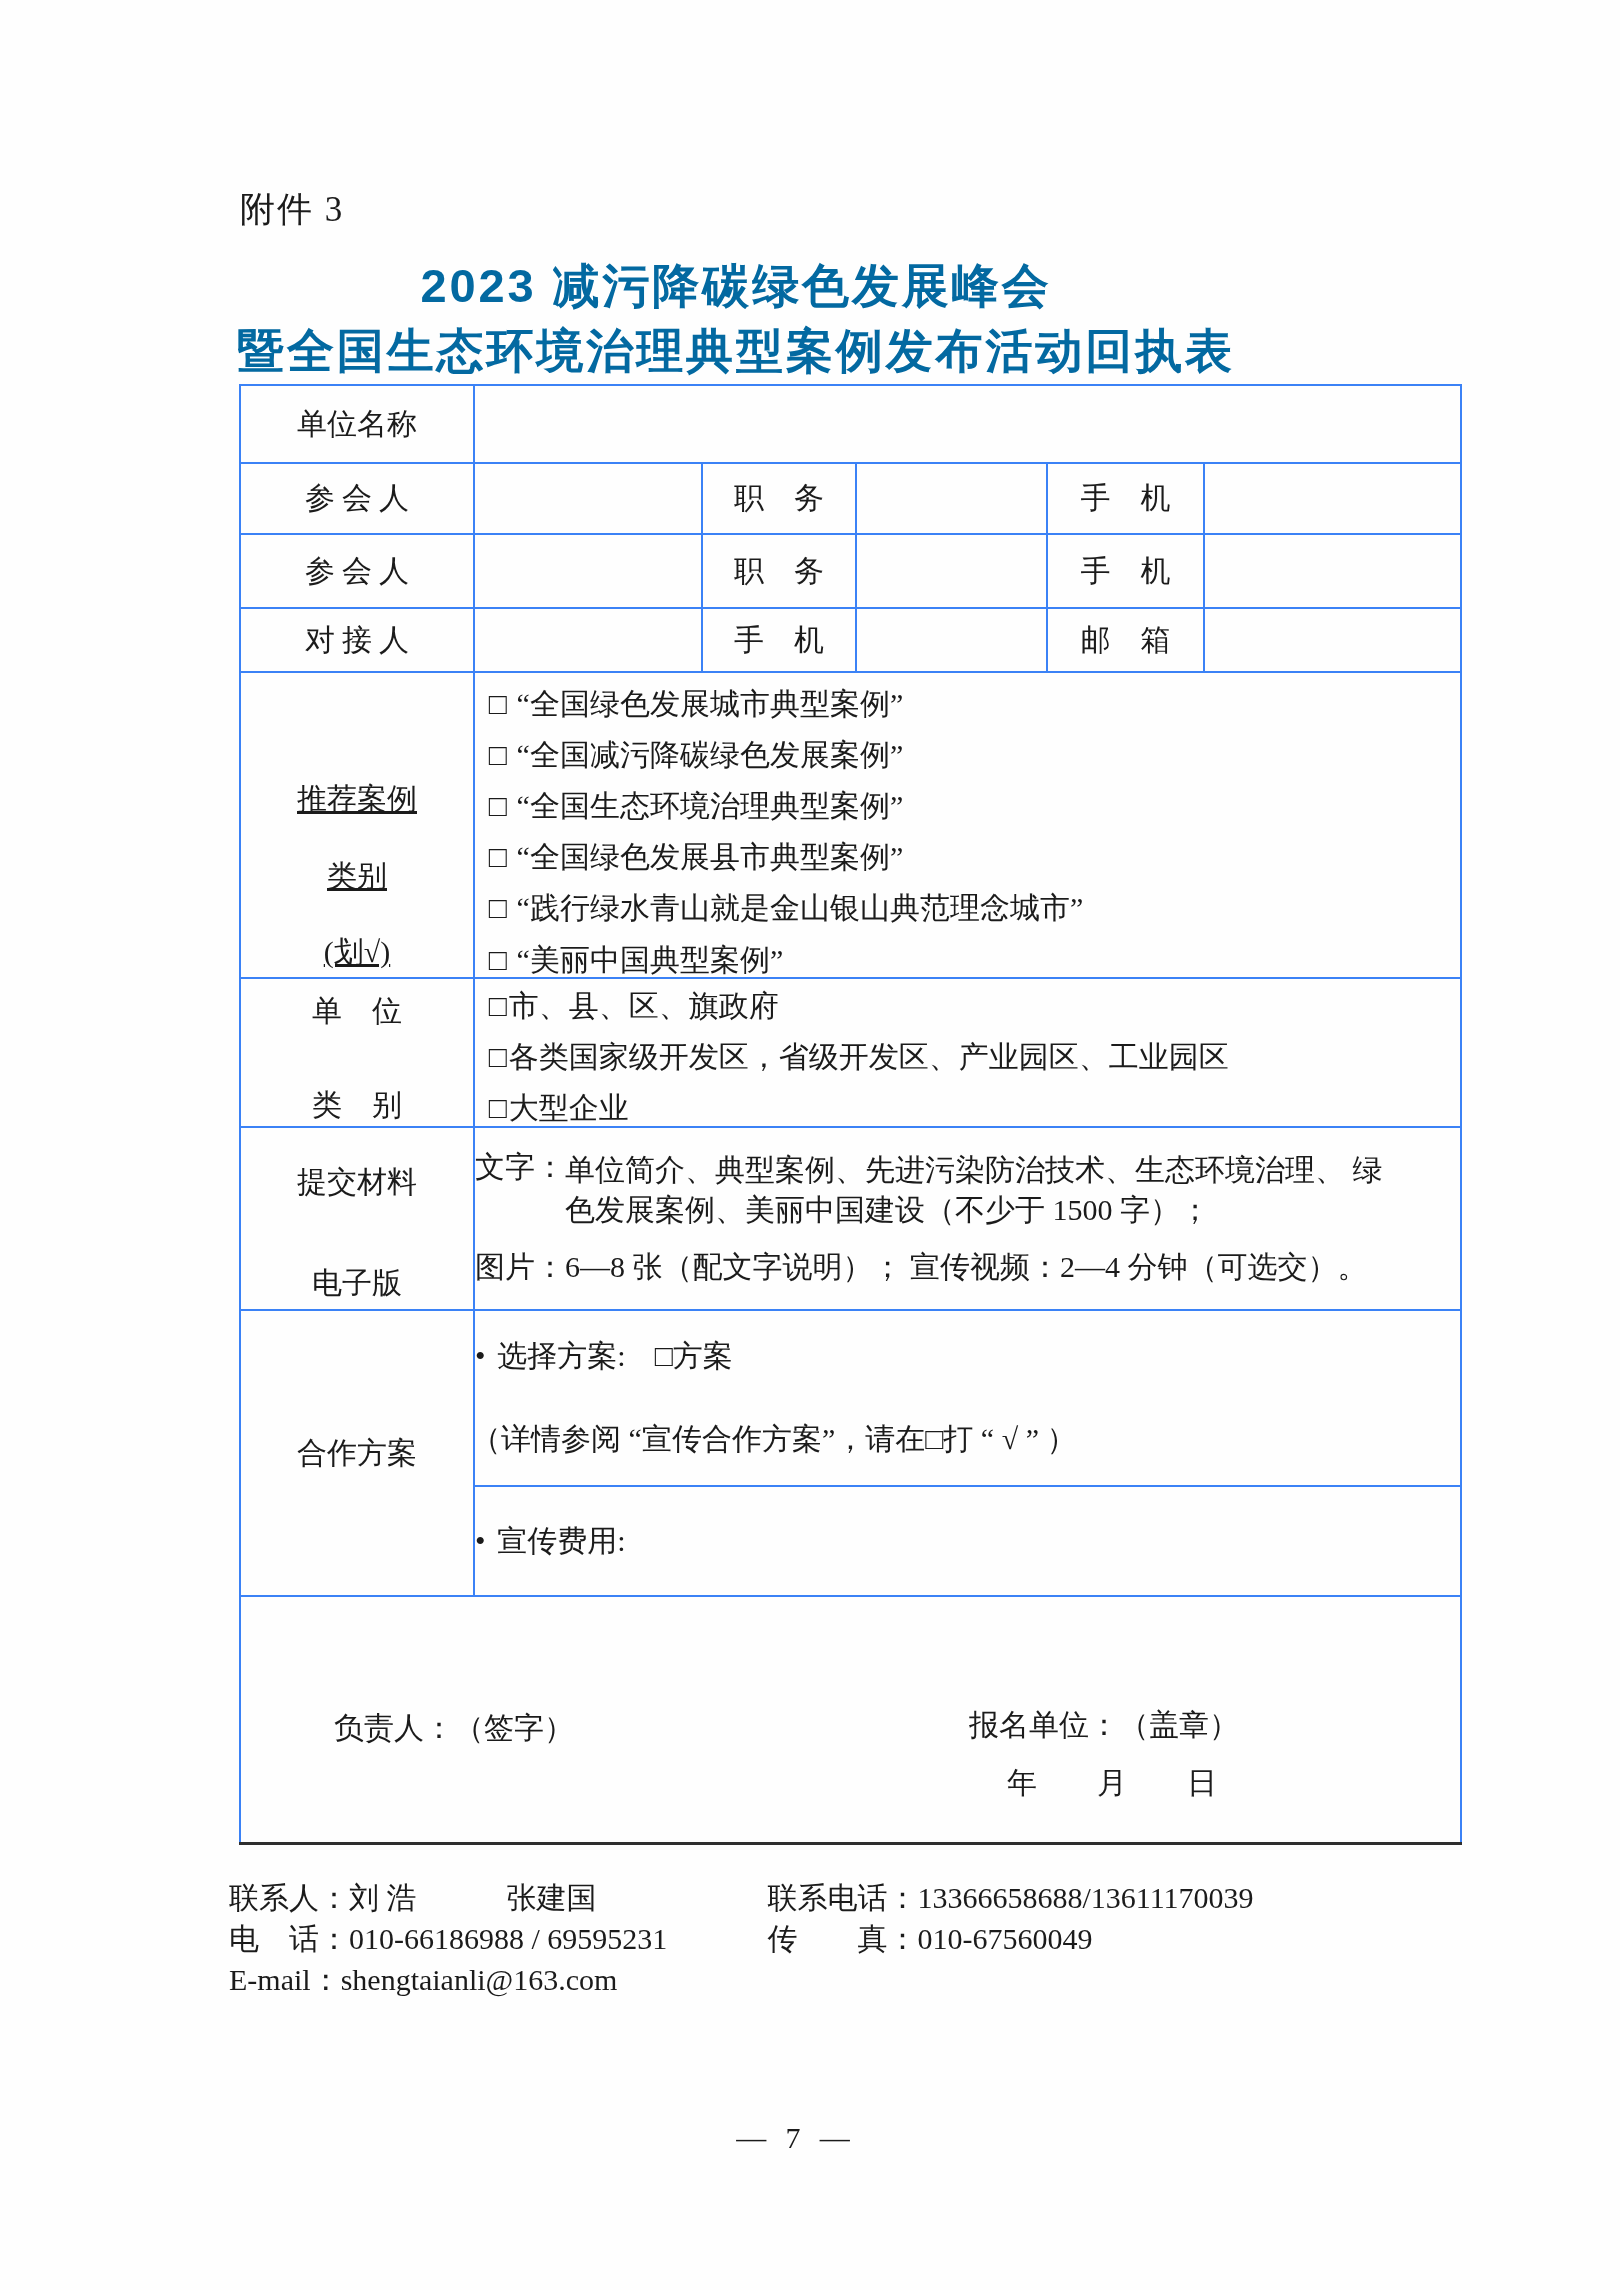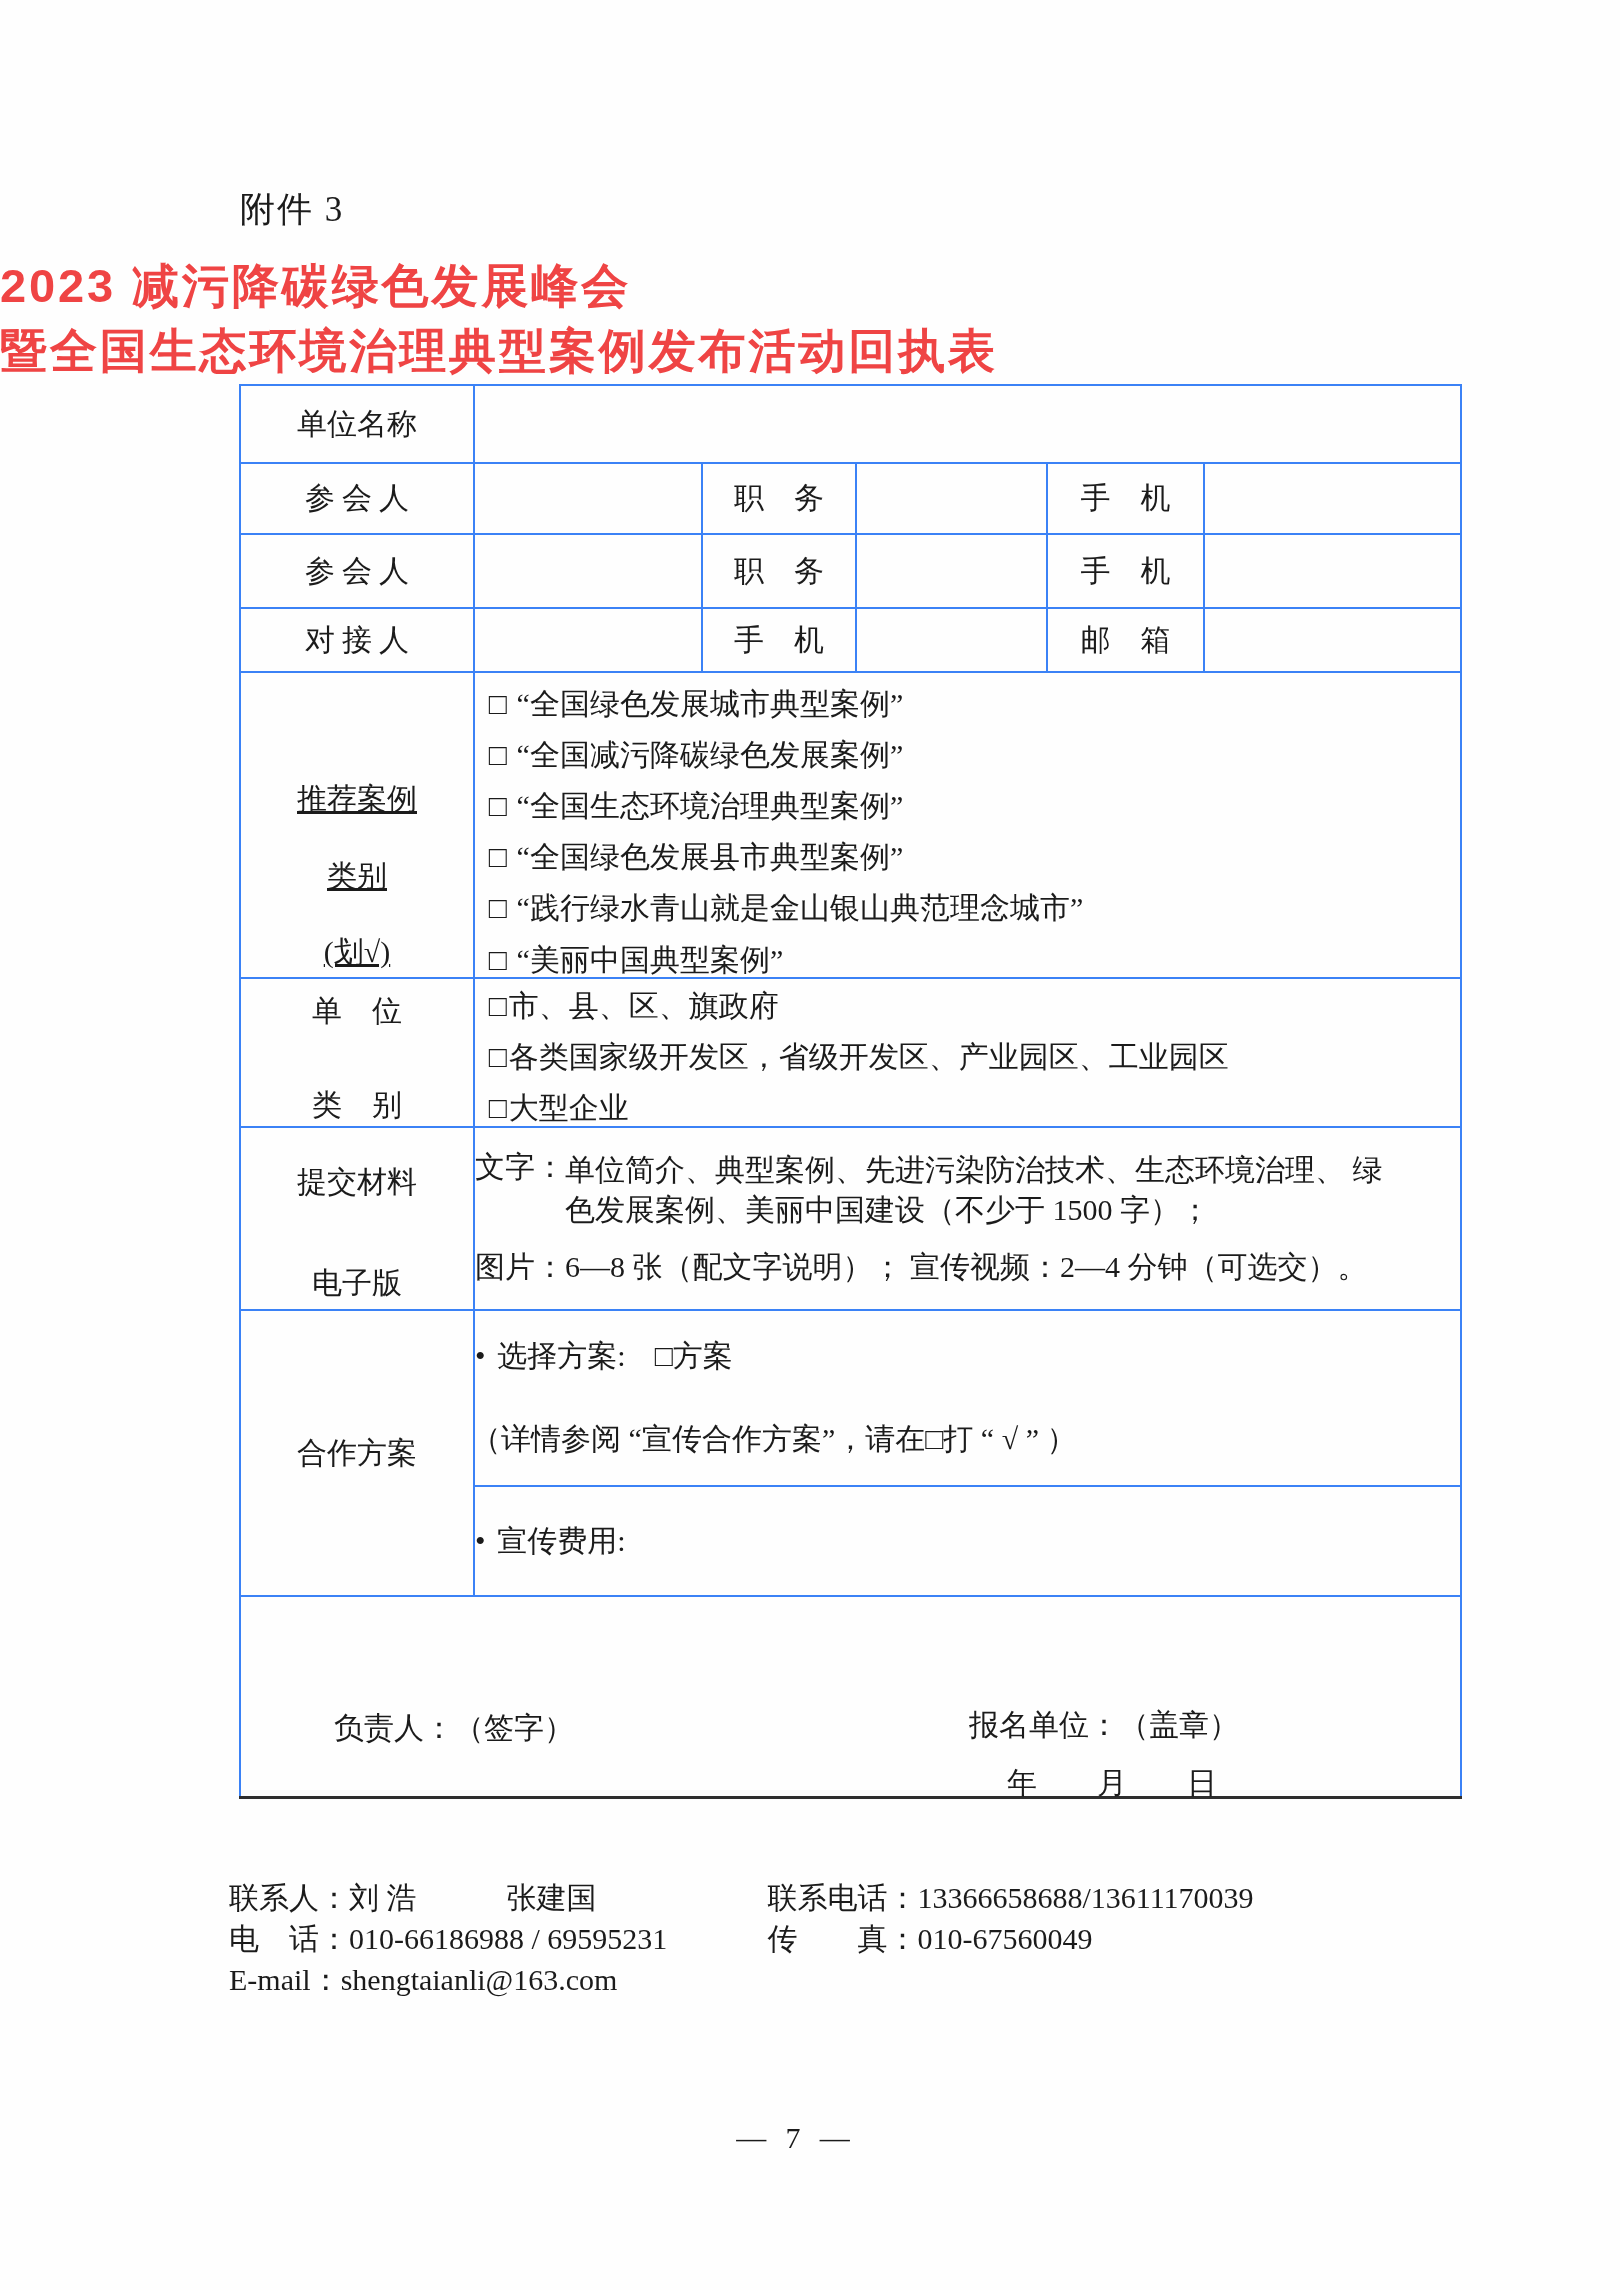--- a/index.html
+++ b/index.html
@@ -9,40 +9,40 @@
     background:#fefefe;
     color:#1b1b1b;
     font-family:"Liberation Serif","DejaVu Serif",serif;
     overflow:hidden;
   }
   .attachment{
     position:absolute;left:240px;top:186px;
     font-size:35px;letter-spacing:2px;
   }
   .title{
-    position:absolute;left:0;width:1472px;
+    position:absolute;left:0;width:1472px;text-align:center;
     font-family:"Liberation Sans","DejaVu Sans",sans-serif;
-    font-weight:bold;color:#ef4444;
+    font-weight:bold;color:#0369a1;
   }
   .title1{top:255px;font-size:47px;letter-spacing:2.9px;}
   .title2{top:320px;font-size:47px;letter-spacing:2.9px;}
 
   table.form{
     position:absolute;left:239px;top:384px;
     width:1221px;border-collapse:collapse;table-layout:fixed;
     border:2px solid #2e2e2e;border-bottom:3.9px solid #2e2e2e;
   }
   table.form td{
     border:2px solid #3b82f6;
     padding:0;vertical-align:middle;
     font-size:30px;line-height:1.15;
   }
   .r1{height:78px}.r2{height:71px}.r3{height:74px}.r4{height:64px}
   .r5{height:298px}.r6{height:145px}.r7{height:183px}
-  .r8a{height:176px}.r8b{height:110px}.r9{height:202px}
+  .r8a{height:176px}.r8b{height:110px}.r9{height:248px}
 
   td.lbl{text-align:center;}
   td.lbl.sp3{letter-spacing:6.9px;text-indent:6.9px;}
   td.vtop{vertical-align:top;}
 
   .stack{display:flex;flex-direction:column;align-items:center;}
   .stack-case{padding-top:102px;gap:42px;text-decoration:underline;}
   .stack-unit{padding-top:11.8px;gap:60px;}
   .stack-mat{padding-top:29px;gap:67px;}
 

